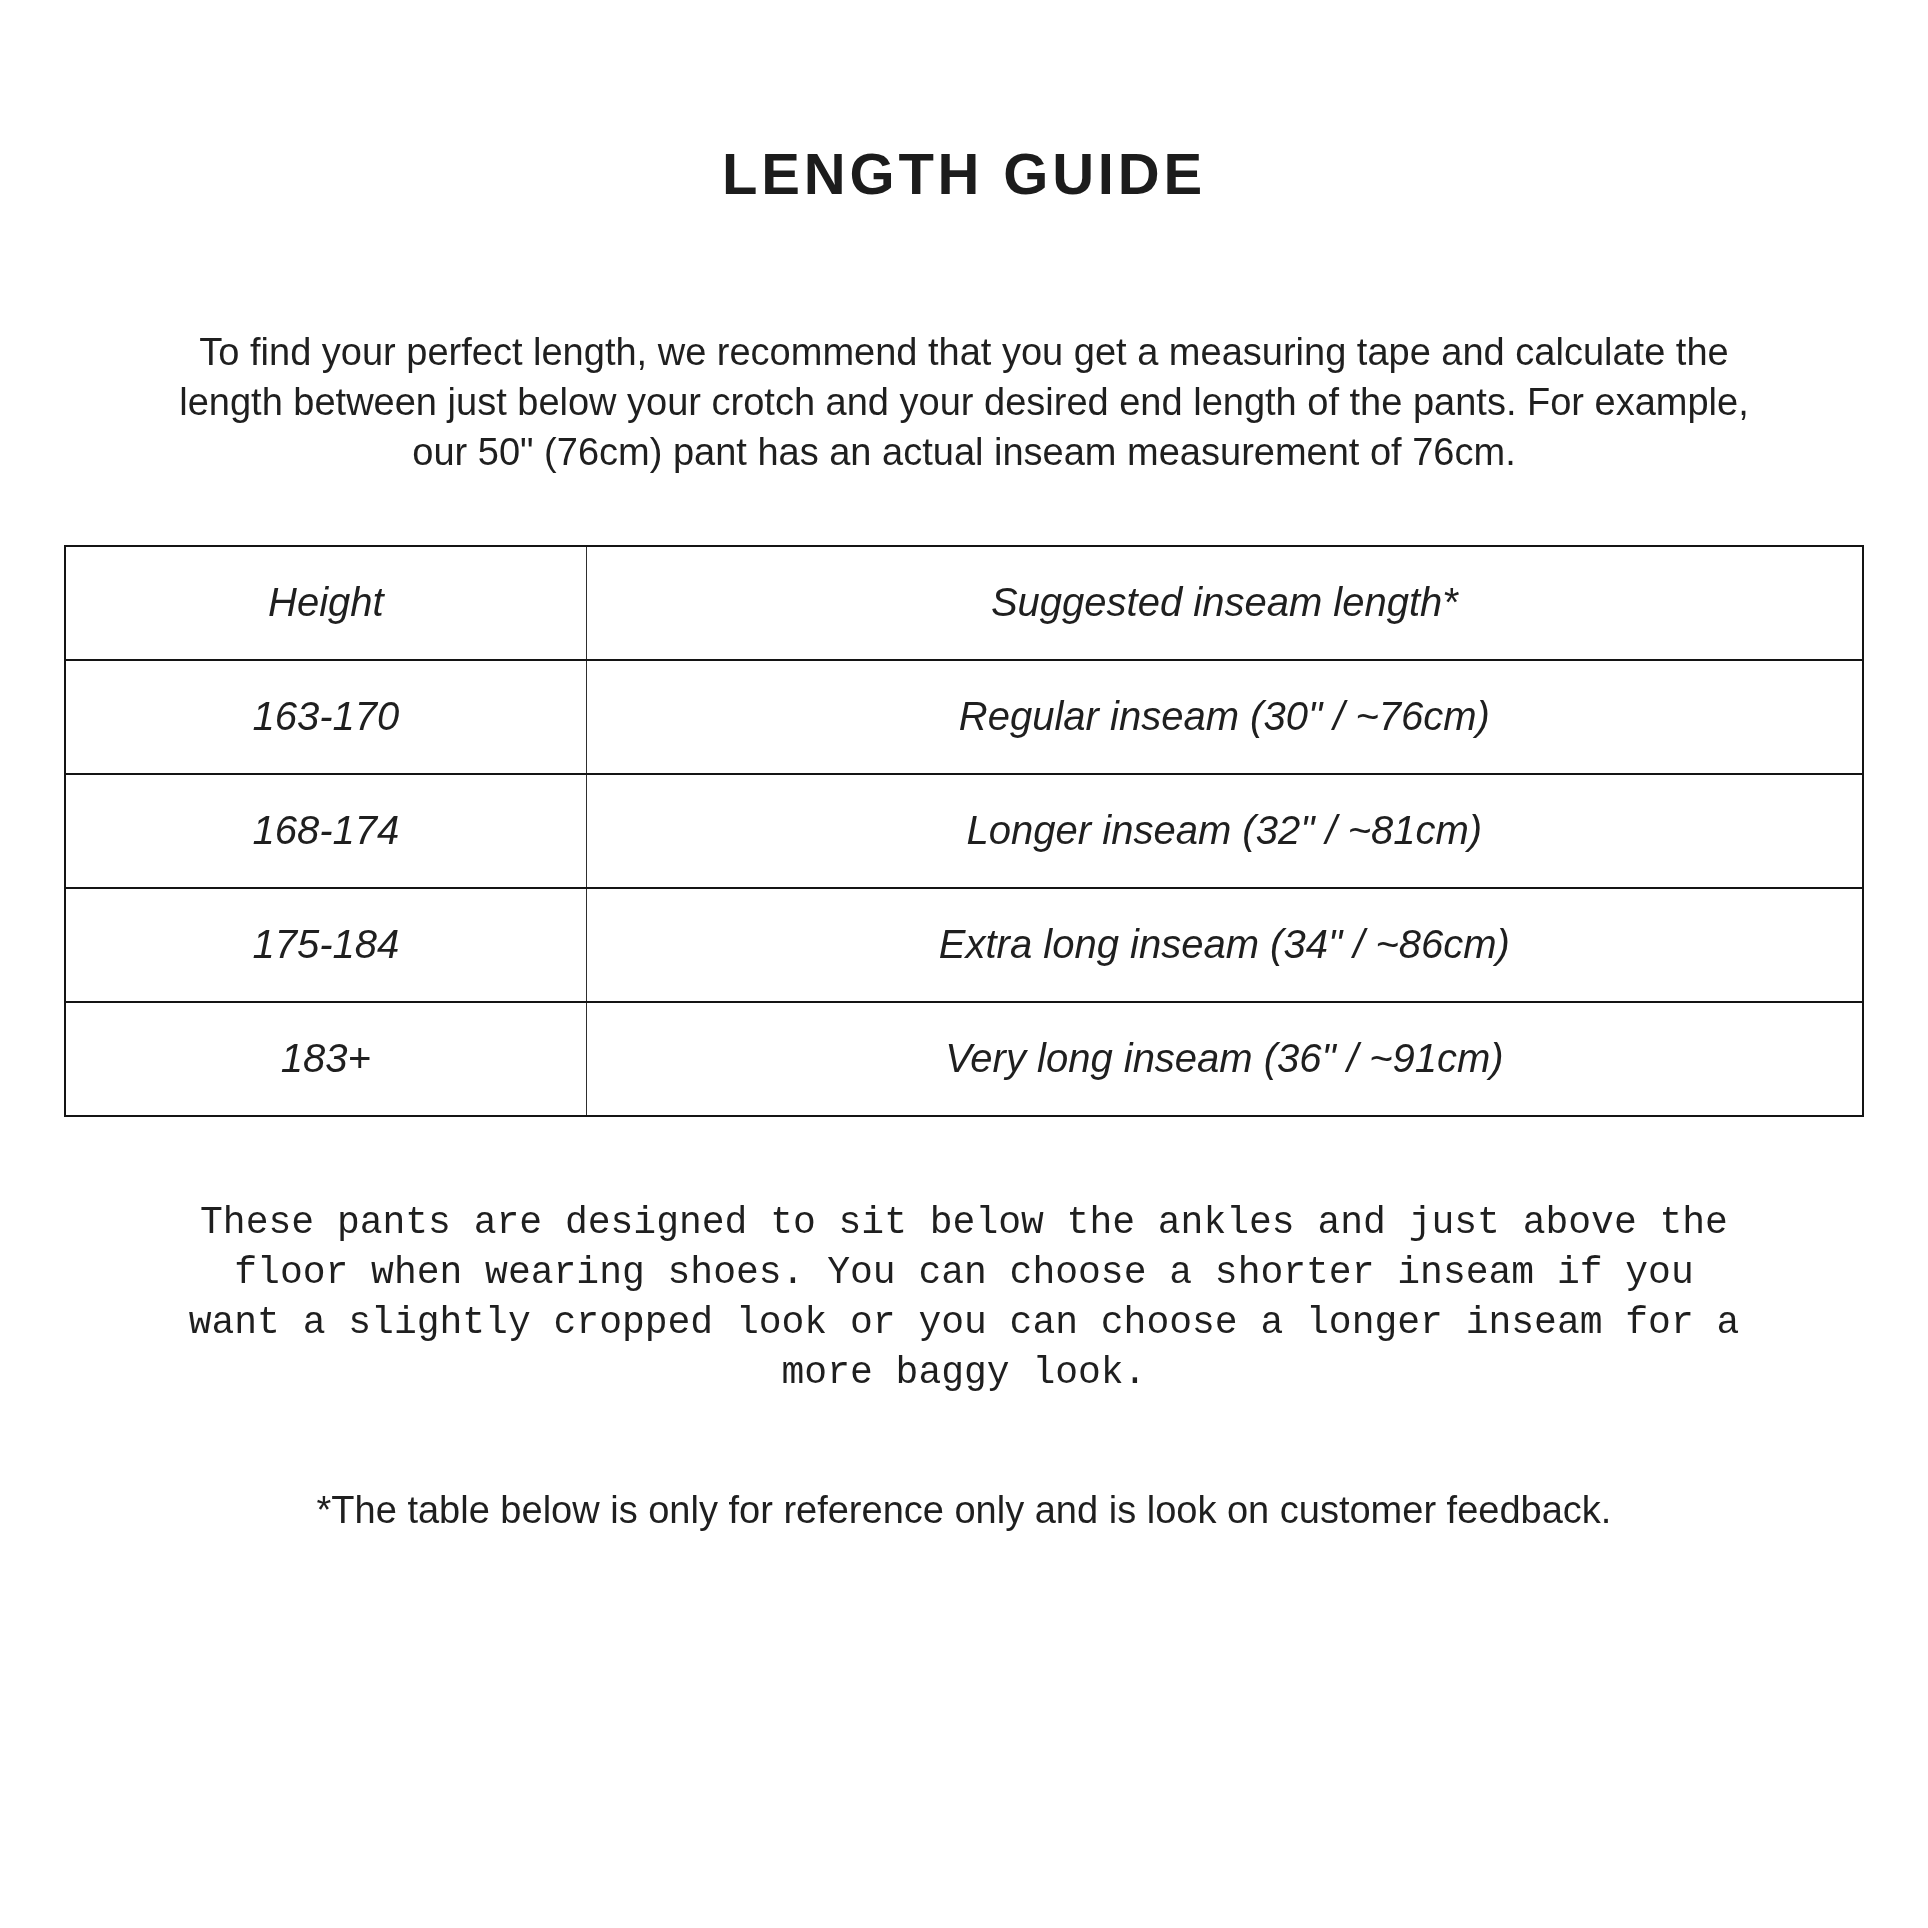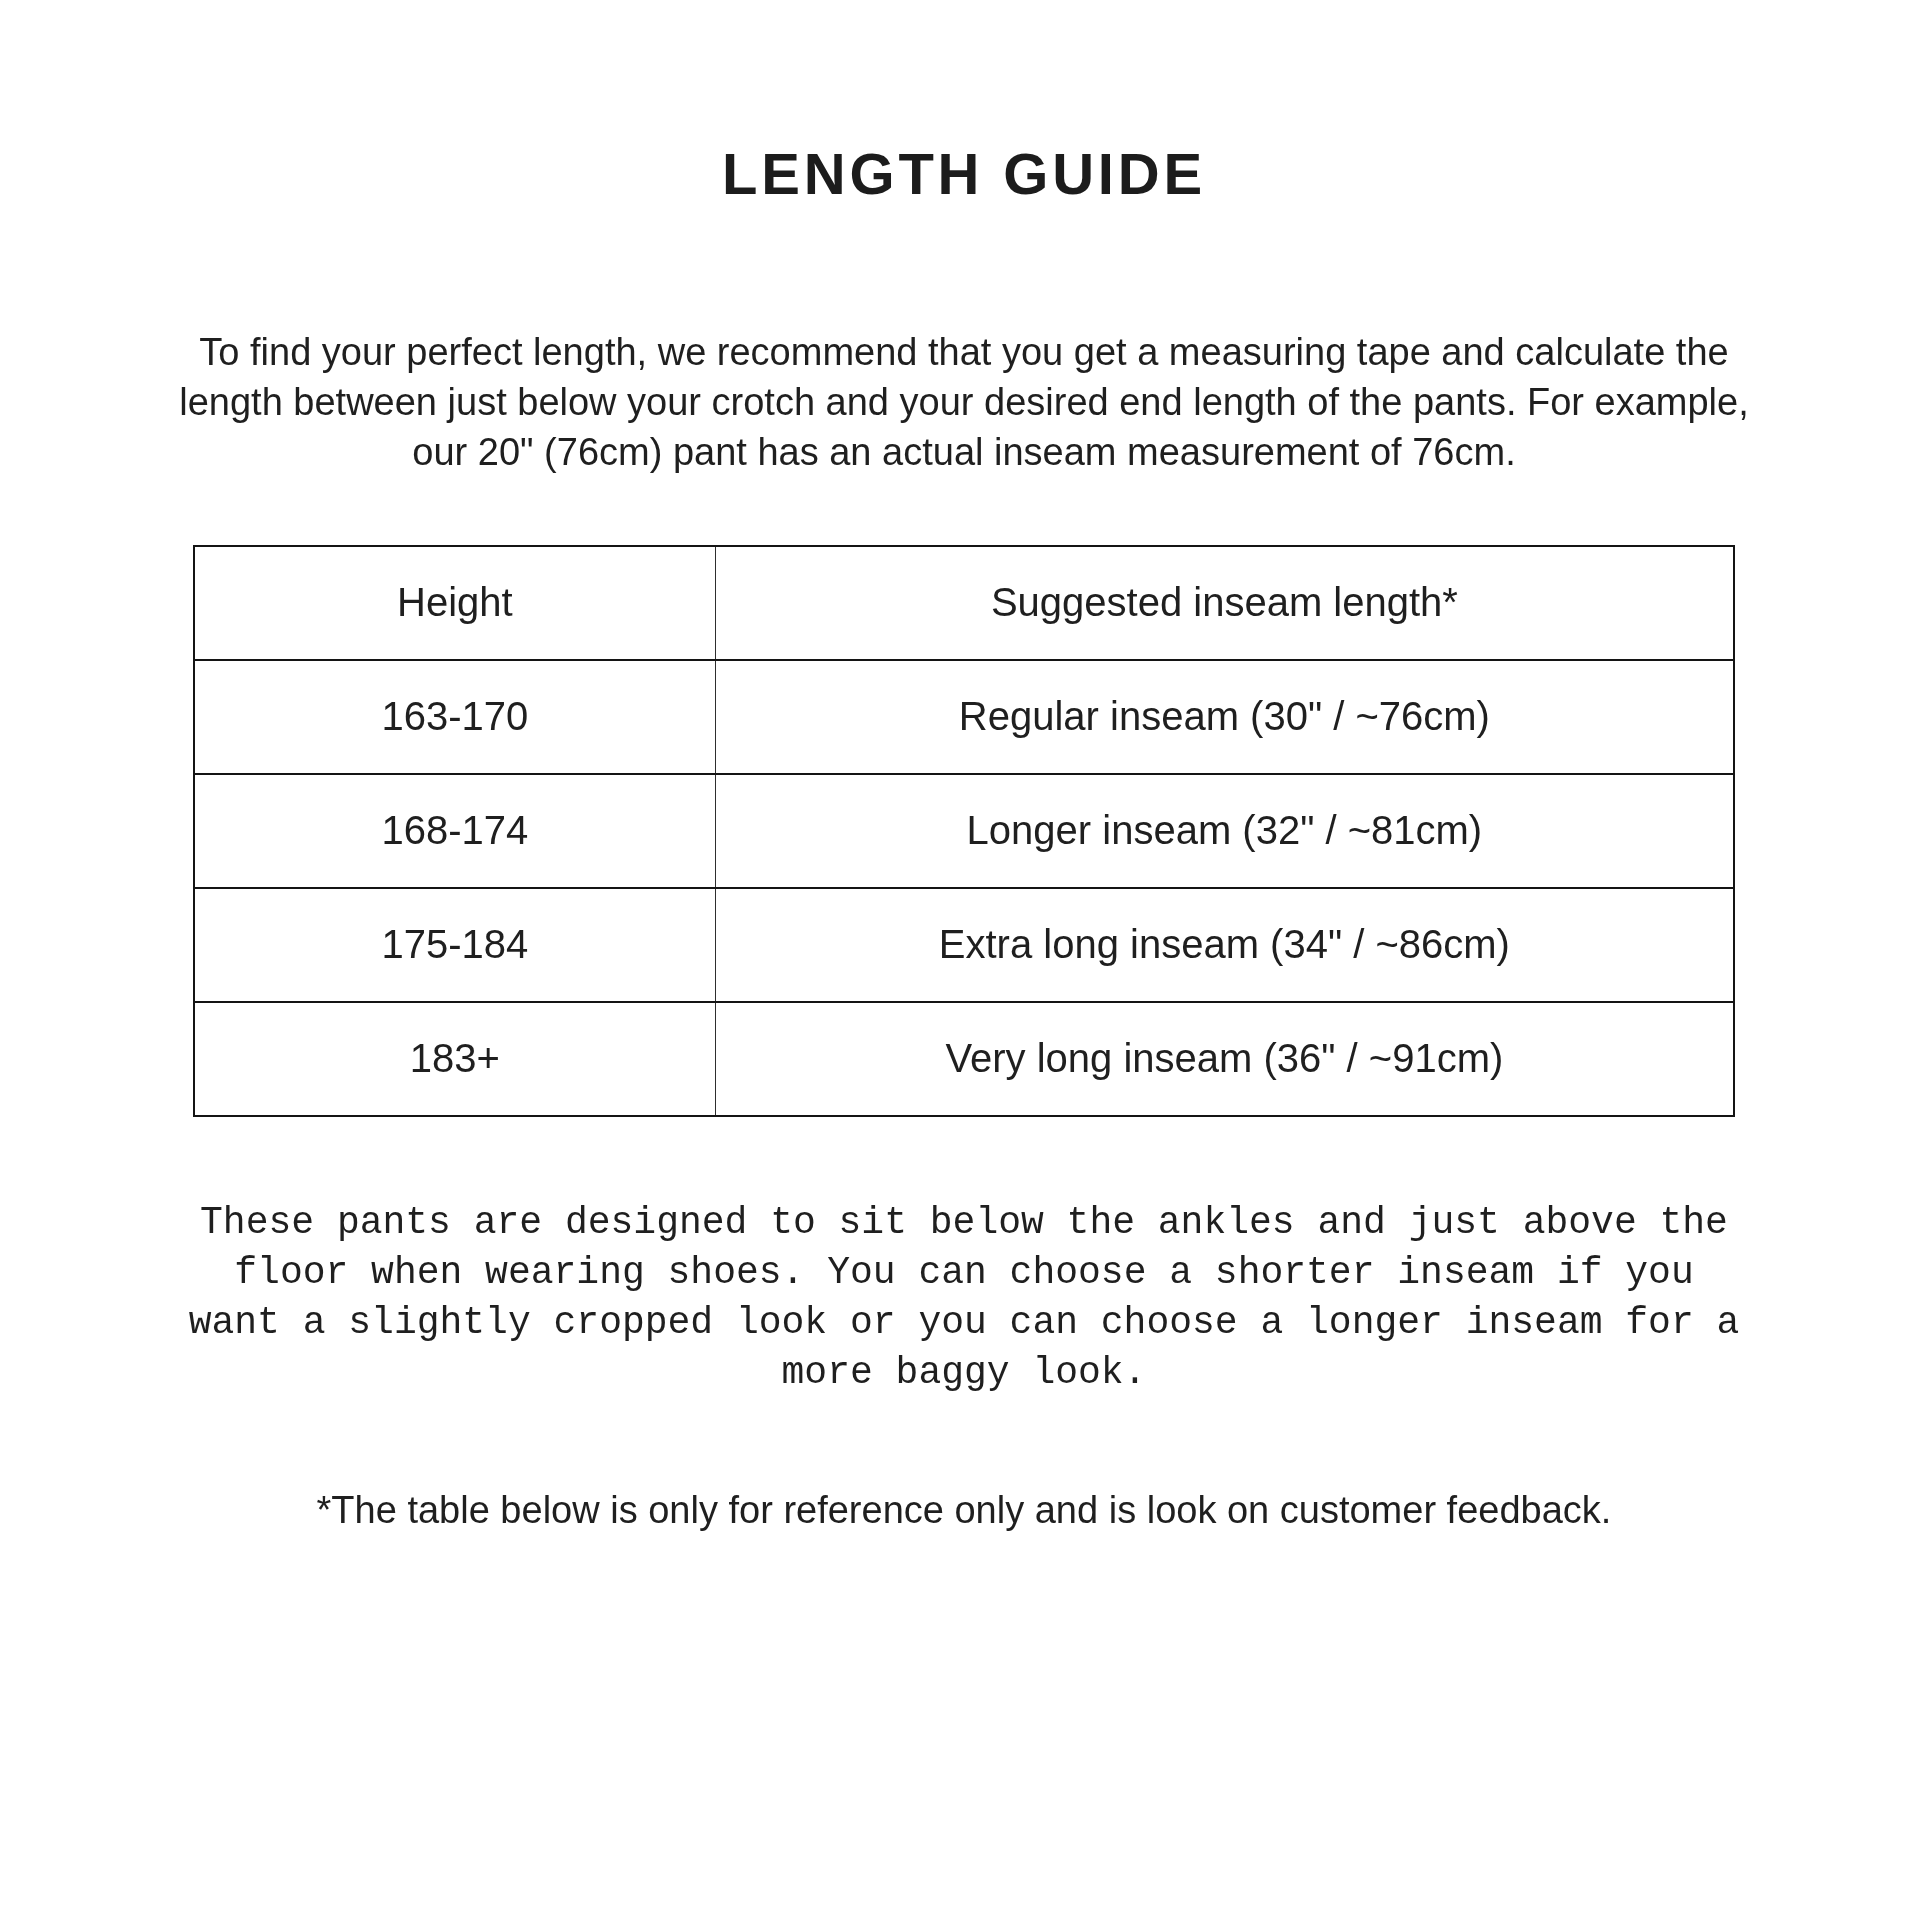--- a/index.html
+++ b/index.html
@@ -33,23 +33,24 @@
     margin: 119px auto 0 auto;
     text-align: center;
     font-size: 38px;
     font-weight: 300;
     line-height: 50px;
     color: #1f1f1f;
   }
   table.guide-table {
     border-collapse: collapse;
     table-layout: fixed;
-    width: 1542px;
+    width: 1800px;
     margin: 68px auto 0 auto;
     border: 2.8px solid #141414;
+    font-style: italic;
   }
   .guide-table th,
   .guide-table td {
     height: 112px;
     text-align: center;
     vertical-align: middle;
     font-size: 40px;
     font-weight: 300;
     color: #1f1f1f;
     border-bottom: 2.8px solid #141414;
@@ -84,21 +85,21 @@
     color: #1f1f1f;
   }
 </style>
 </head>
 <body>
 
 <div class="page">
 
   <h1 class="title">LENGTH GUIDE</h1>
 
-  <p class="intro">To find your perfect length, we recommend that you get a measuring tape and calculate the length between just below your crotch and your desired end length of the pants. For example, our 20" (76cm) pant has an actual inseam measurement of 76cm.</p>
+  <p class="intro">To find your perfect length, we recommend that you get a measuring tape and calculate the length between just below your crotch and your desired end length of the pants. For example, our 50" (76cm) pant has an actual inseam measurement of 76cm.</p>
 
   <table class="guide-table">
     <thead>
       <tr>
         <th class="col-height">Height</th>
         <th class="col-inseam">Suggested inseam length*</th>
       </tr>
     </thead>
     <tbody>
       <tr>

